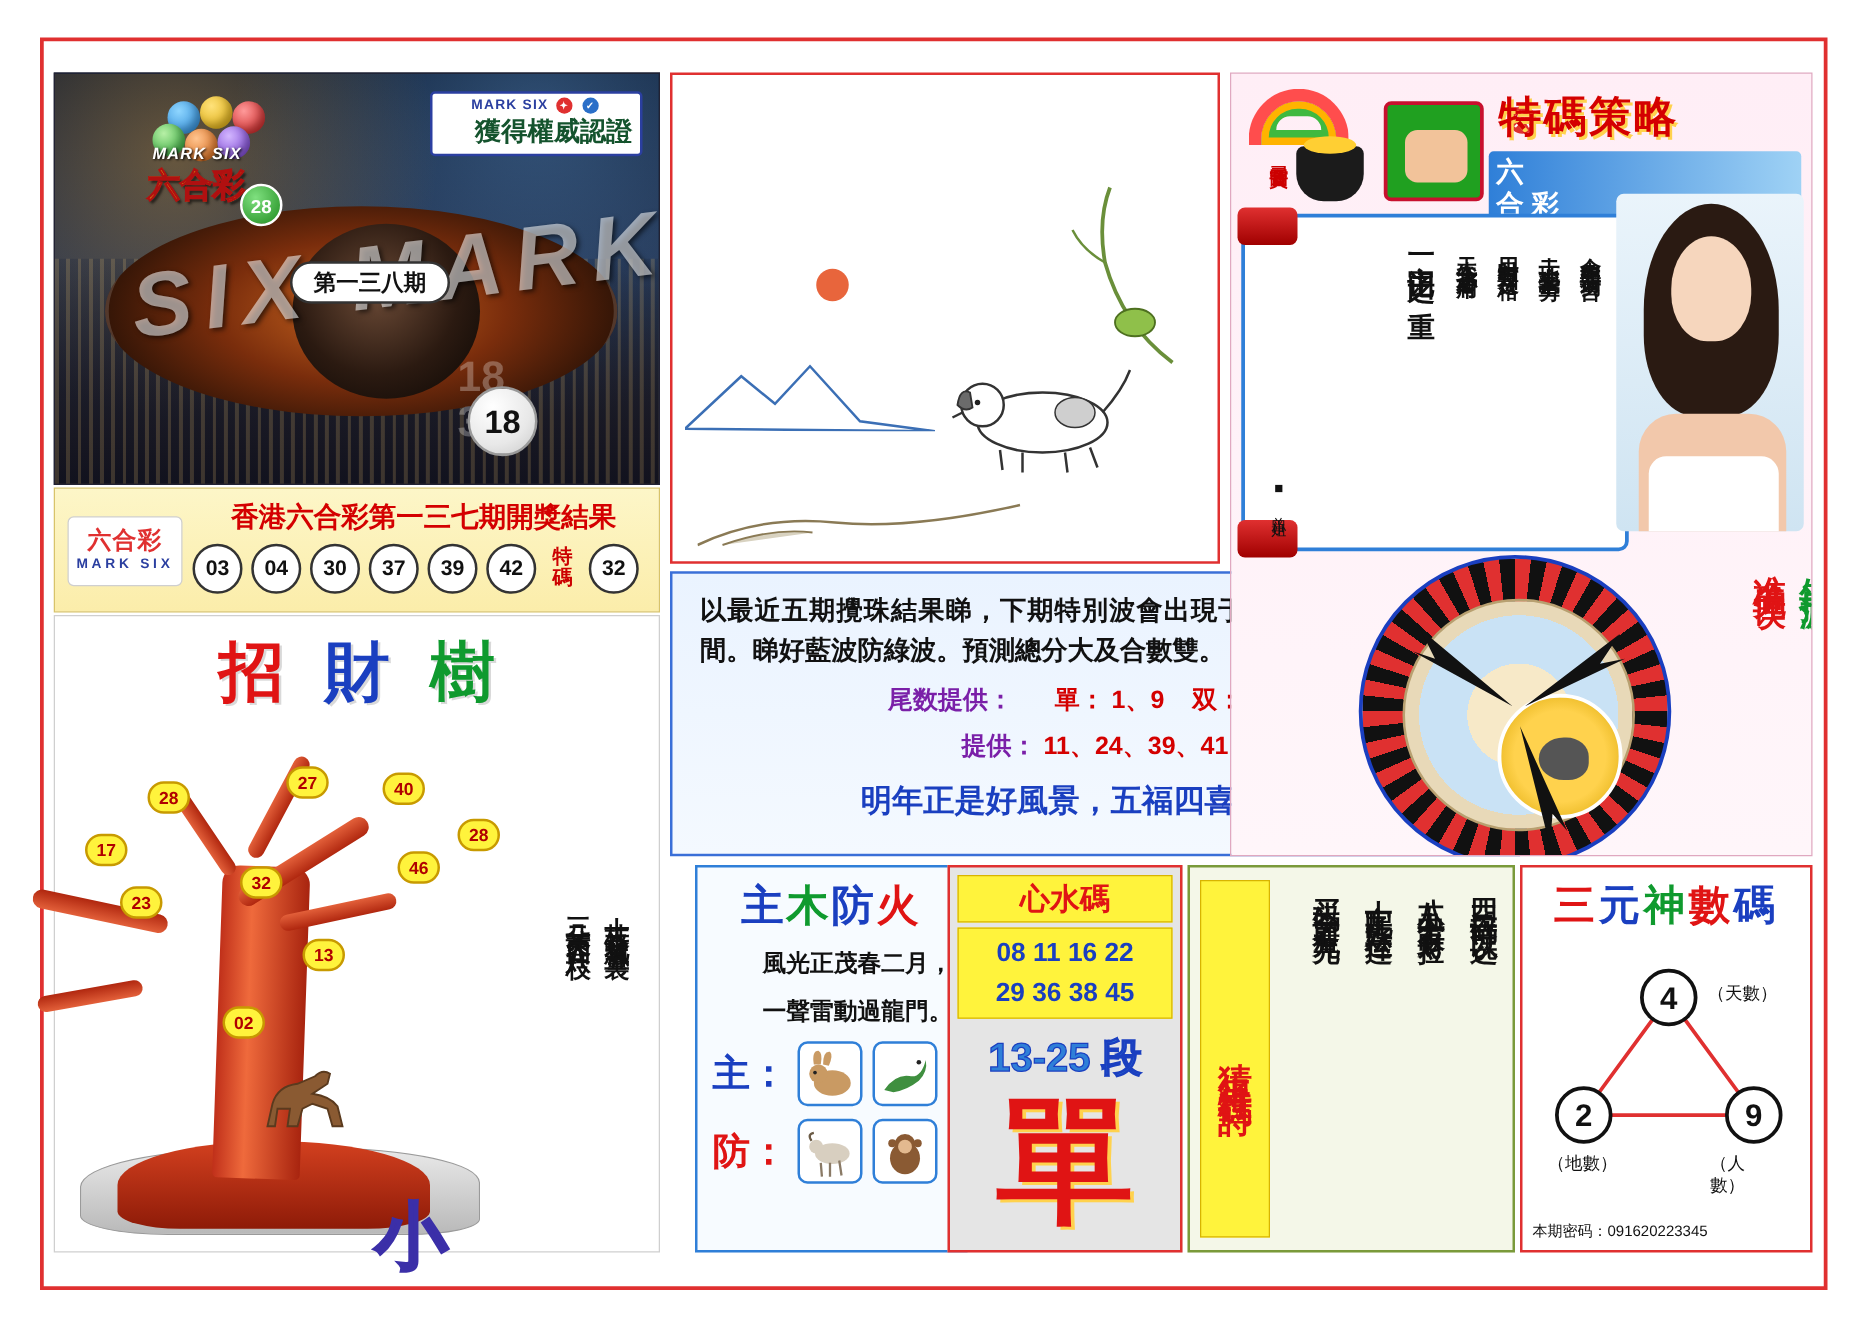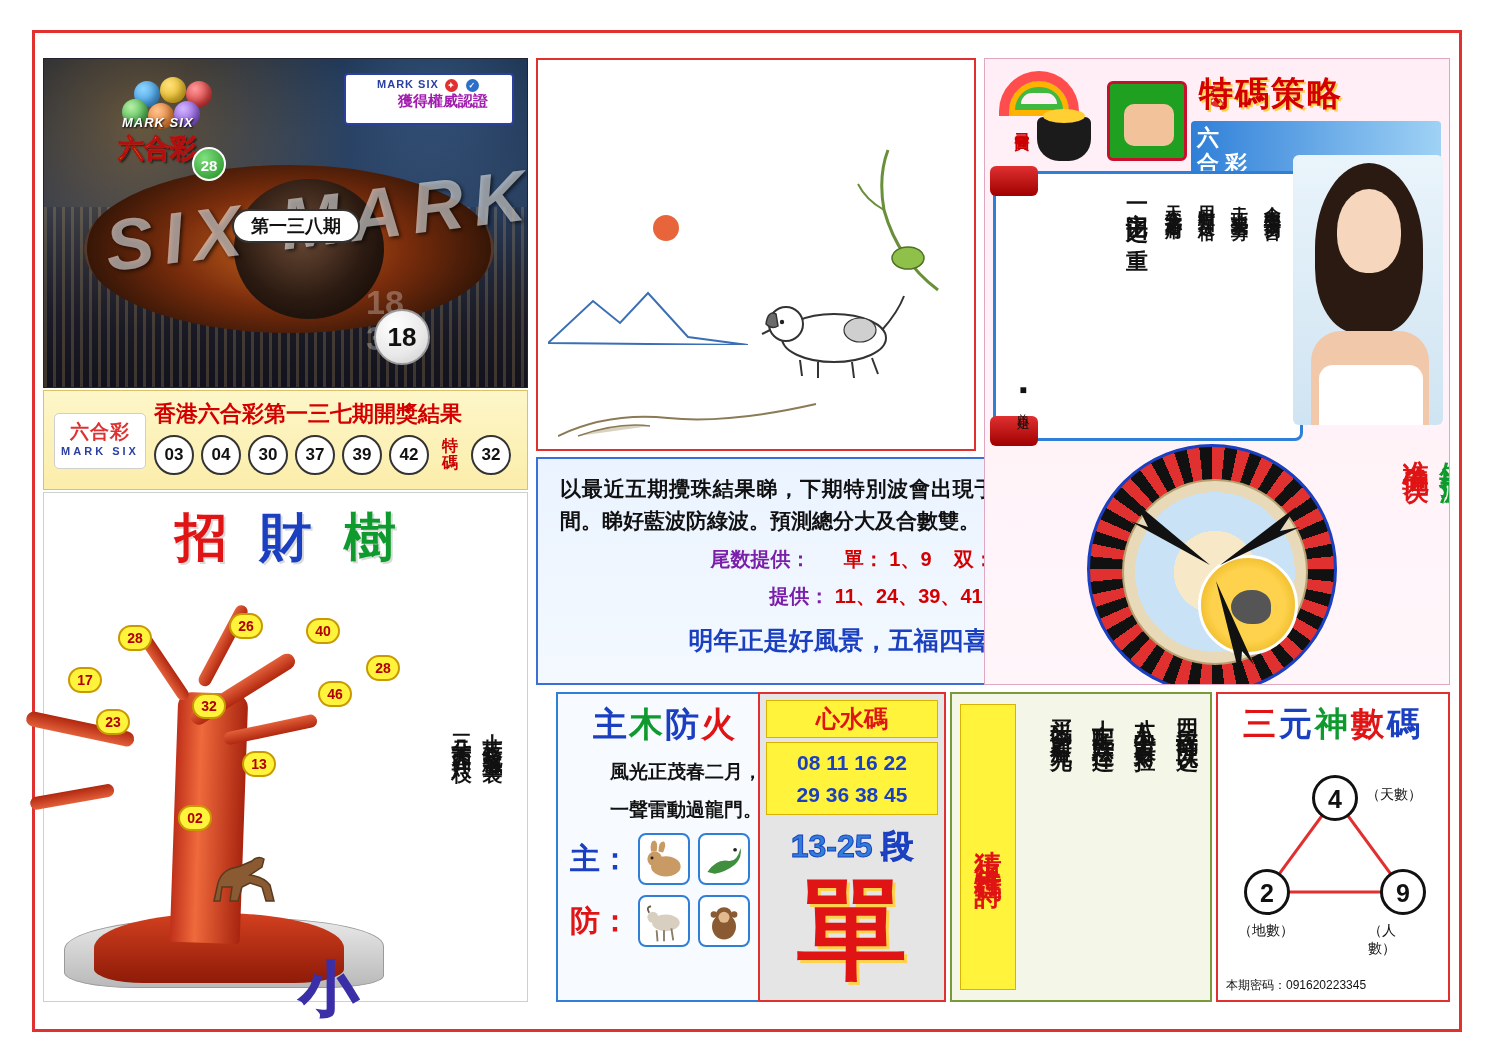--- a/index.html
+++ b/index.html
@@ -81,21 +81,21 @@
     text-shadow:2px 2px 4px rgba(0,0,0,.6);
     transform:rotate(-7deg);
     white-space:nowrap;
   }
   .cert-box {
     position:absolute; left:300px; top:14px; width:170px; height:52px;
     background:#fff; border:2px solid #2b3fa0; border-radius:4px;
     text-align:center;
   }
   .cert-top { font-size:11px; color:#2b3fa0; font-weight:bold; margin-top:3px; letter-spacing:1px;}
-  .cert-cn { font-size:15px; color:#a21caf; font-weight:bold;margin-left:28px; }
+  .cert-cn { font-size:21px; color:#14532d; font-weight:bold;margin-left:28px; }
   .cert-ic { display:inline-block; width:13px; height:13px; border-radius:50%;
     background:#e03030; color:#fff; font-size:8px; line-height:13px; margin:0 2px;}
   .cert-ic2 { background:#2b6fc8; }
   .issue-pill {
     position:absolute; left:188px; top:150px; width:128px; height:34px;
     background:#fff; border:2px solid #333; border-radius:17px;
     text-align:center; line-height:31px; font-size:18px; font-weight:bold; color:#111;
   }
   .slogan {
     position:absolute; left:215px; top:190px; color:#fff; font-size:14px;
@@ -119,21 +119,21 @@
     border:1px solid #d8c36a;
   }
   .res-logo {
     position:absolute; left:10px; top:22px; width:92px; height:56px;
     background:#fff; border:1px solid #cfcfcf; border-radius:5px; text-align:center;
   }
   .res-logo .r1 { font-size:19px; font-weight:bold; color:#e03030; margin-top:5px; letter-spacing:1px;}
   .res-logo .r2 { font-size:11px; font-weight:bold; color:#2b3fa0; letter-spacing:3px;}
   .res-title {
     position:absolute; left:110px; top:8px; width:370px;
-    text-align:left; color:#d40000; font-size:22px; font-weight:bold;
+    text-align:center; color:#d40000; font-size:22px; font-weight:bold;
   }
   .res-balls {
     position:absolute; left:110px; top:44px; display:flex; align-items:center; gap:7px;
   }
   .nb {
     width:40px; height:40px; border-radius:50%;
     background:#fff; border:2px solid #333;
     text-align:center; line-height:36px; font-size:17px; font-weight:bold; color:#111;
   }
   .tema-label {
@@ -511,21 +511,21 @@
       <div class="rock"></div>
       <div class="root"></div>
       <div class="trunk"></div>
       <div class="branch" style="left:118px; top:130px; width:120px; height:16px; transform:rotate(-32deg);"></div>
       <div class="branch" style="left:60px; top:150px; width:110px; height:15px; transform:rotate(192deg);"></div>
       <div class="branch" style="left:128px; top:96px; width:90px; height:13px; transform:rotate(-62deg);"></div>
       <div class="branch" style="left:112px; top:110px; width:80px; height:12px; transform:rotate(236deg);"></div>
       <div class="branch" style="left:150px; top:150px; width:95px; height:13px; transform:rotate(-12deg);"></div>
       <div class="branch" style="left:40px; top:200px; width:85px; height:13px; transform:rotate(170deg);"></div>
 
-      <div class="tnum" style="left:155px; top:30px;">26</div>
+      <div class="tnum" style="left:155px; top:30px;">27</div>
       <div class="tnum" style="left:232px; top:35px;">40</div>
       <div class="tnum" style="left:44px;  top:42px;">28</div>
       <div class="tnum" style="left:292px; top:72px;">28</div>
       <div class="tnum" style="left:-6px;  top:84px;">17</div>
       <div class="tnum" style="left:244px; top:98px;">46</div>
       <div class="tnum" style="left:22px;  top:126px;text-align:center;">23</div>
       <div class="tnum" style="left:118px; top:110px;">32</div>
       <div class="tnum" style="left:168px; top:168px;">13</div>
       <div class="tnum" style="left:104px; top:222px;">02</div>
 

